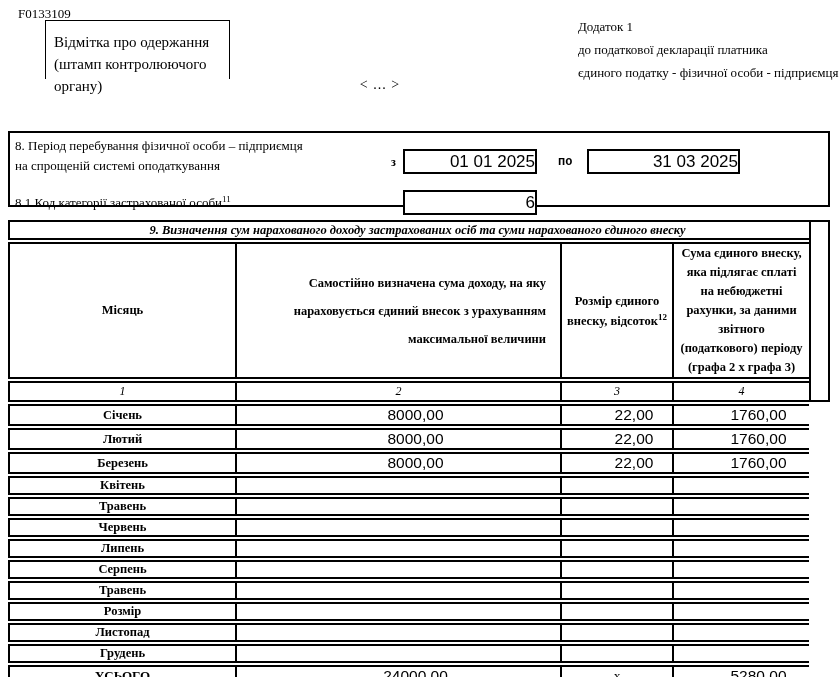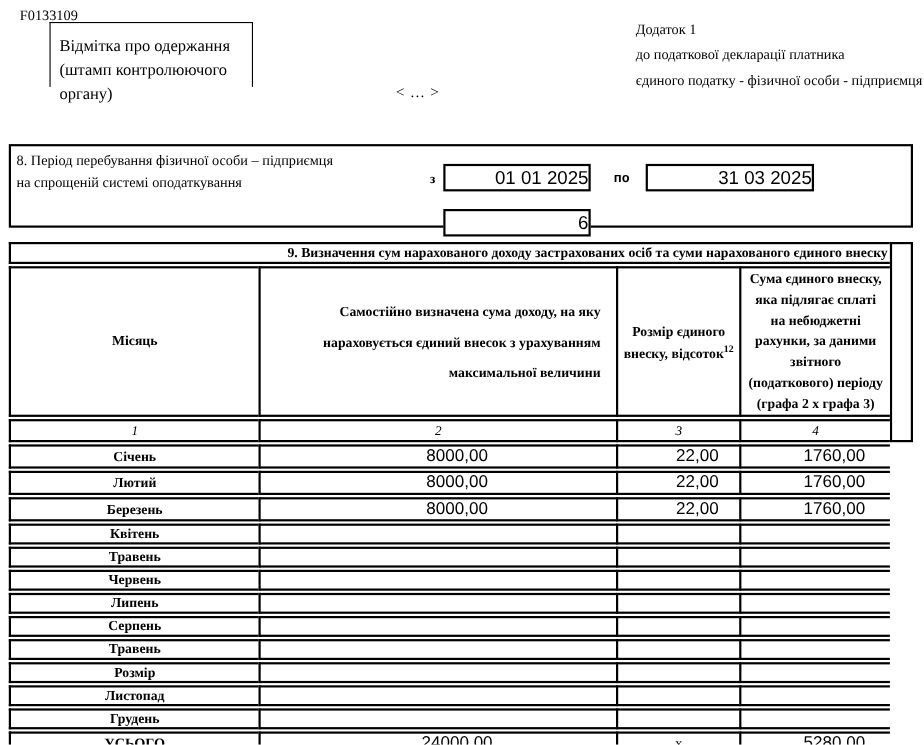--- a/index.html
+++ b/index.html
@@ -57,21 +57,21 @@
     width: 822px; table-layout: fixed;
     border-collapse: separate; border-spacing: 0 2px;
     font-size: 12.5px;
   }
   td {
     border: 2px solid #000; border-right: none;
     text-align: center; vertical-align: middle;
     padding: 0 2px; overflow: hidden; background: #fff;
   }
   td.title-cell {
-    height: 20px; text-align: right; font-weight: bold; padding-left: 18px;
+    height: 20px; text-align: center; font-weight: bold; padding-left: 18px; font-style: italic;
   }
   td.spacer-cell { border-right: 2px solid #000; }
   td.hdr { height: 118px; font-weight: bold; }
   td.hdr-col2 { line-height: 28px; padding: 0 14px; text-align: right; }
   td.hdr-col3 { line-height: 20px; }
   td.hdr-col4 { line-height: 19px; padding: 0 5px; margin-left: 40px; }
   td.num { height: 21px; font-style: italic; font-size: 12px; }
   td.month { height: 19px; font-weight: bold; }
   td.val {
     height: 19px;
@@ -102,20 +102,23 @@
 
   <div class="omission-mark">&lt; ... &gt;</div>
 
   <div class="section8">
     <div class="s8-line1">8. Період перебування фізичної особи – підприємця</div>
     <div class="s8-line2">на спрощеній системі оподаткування</div>
     <span class="s8-from">з</span>
     <div class="field-box s8-date-from">01 01 2025</div>
     <span class="s8-to">по</span>
     <div class="field-box s8-date-to">31 03 2025</div>
+    <div class="s8-cat-label">
+      <span>8.1 Код категорії застрахованої особи</span><sup>11</sup>
+    </div>
     <div class="field-box s8-cat-value">6</div>
   </div>
 
   <div class="section9">
     <table>
       <colgroup>
         <col style="width:227px">
           <col style="width:325px">
           <col style="width:112px">
           <col style="width:137px">

